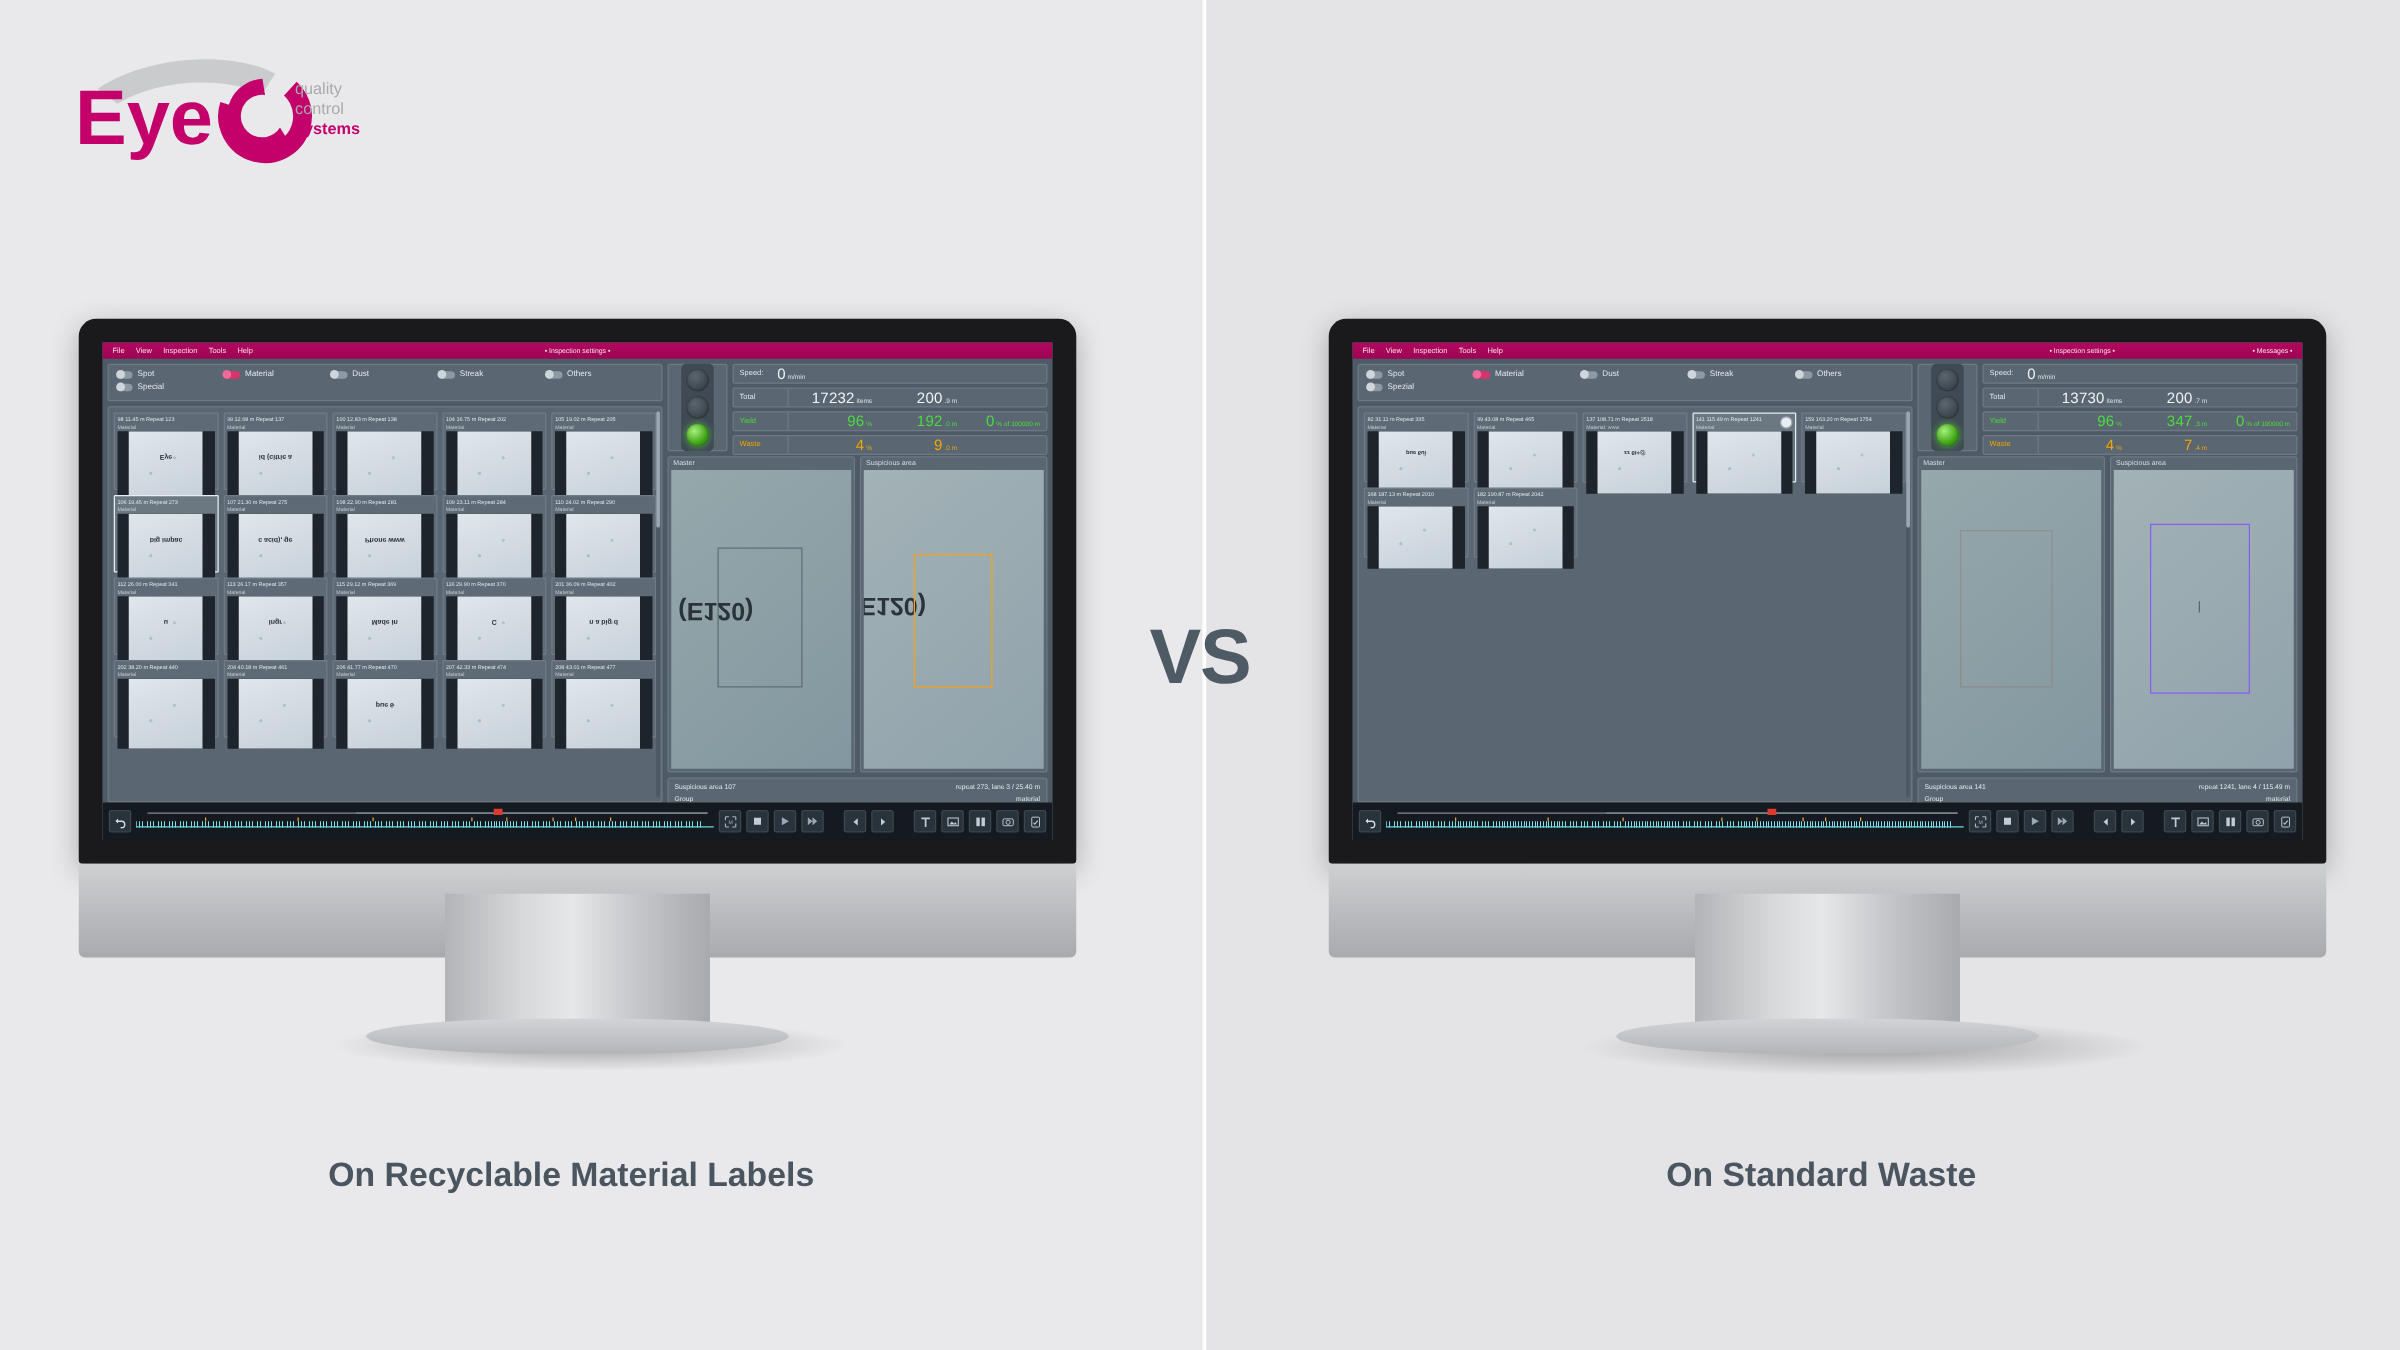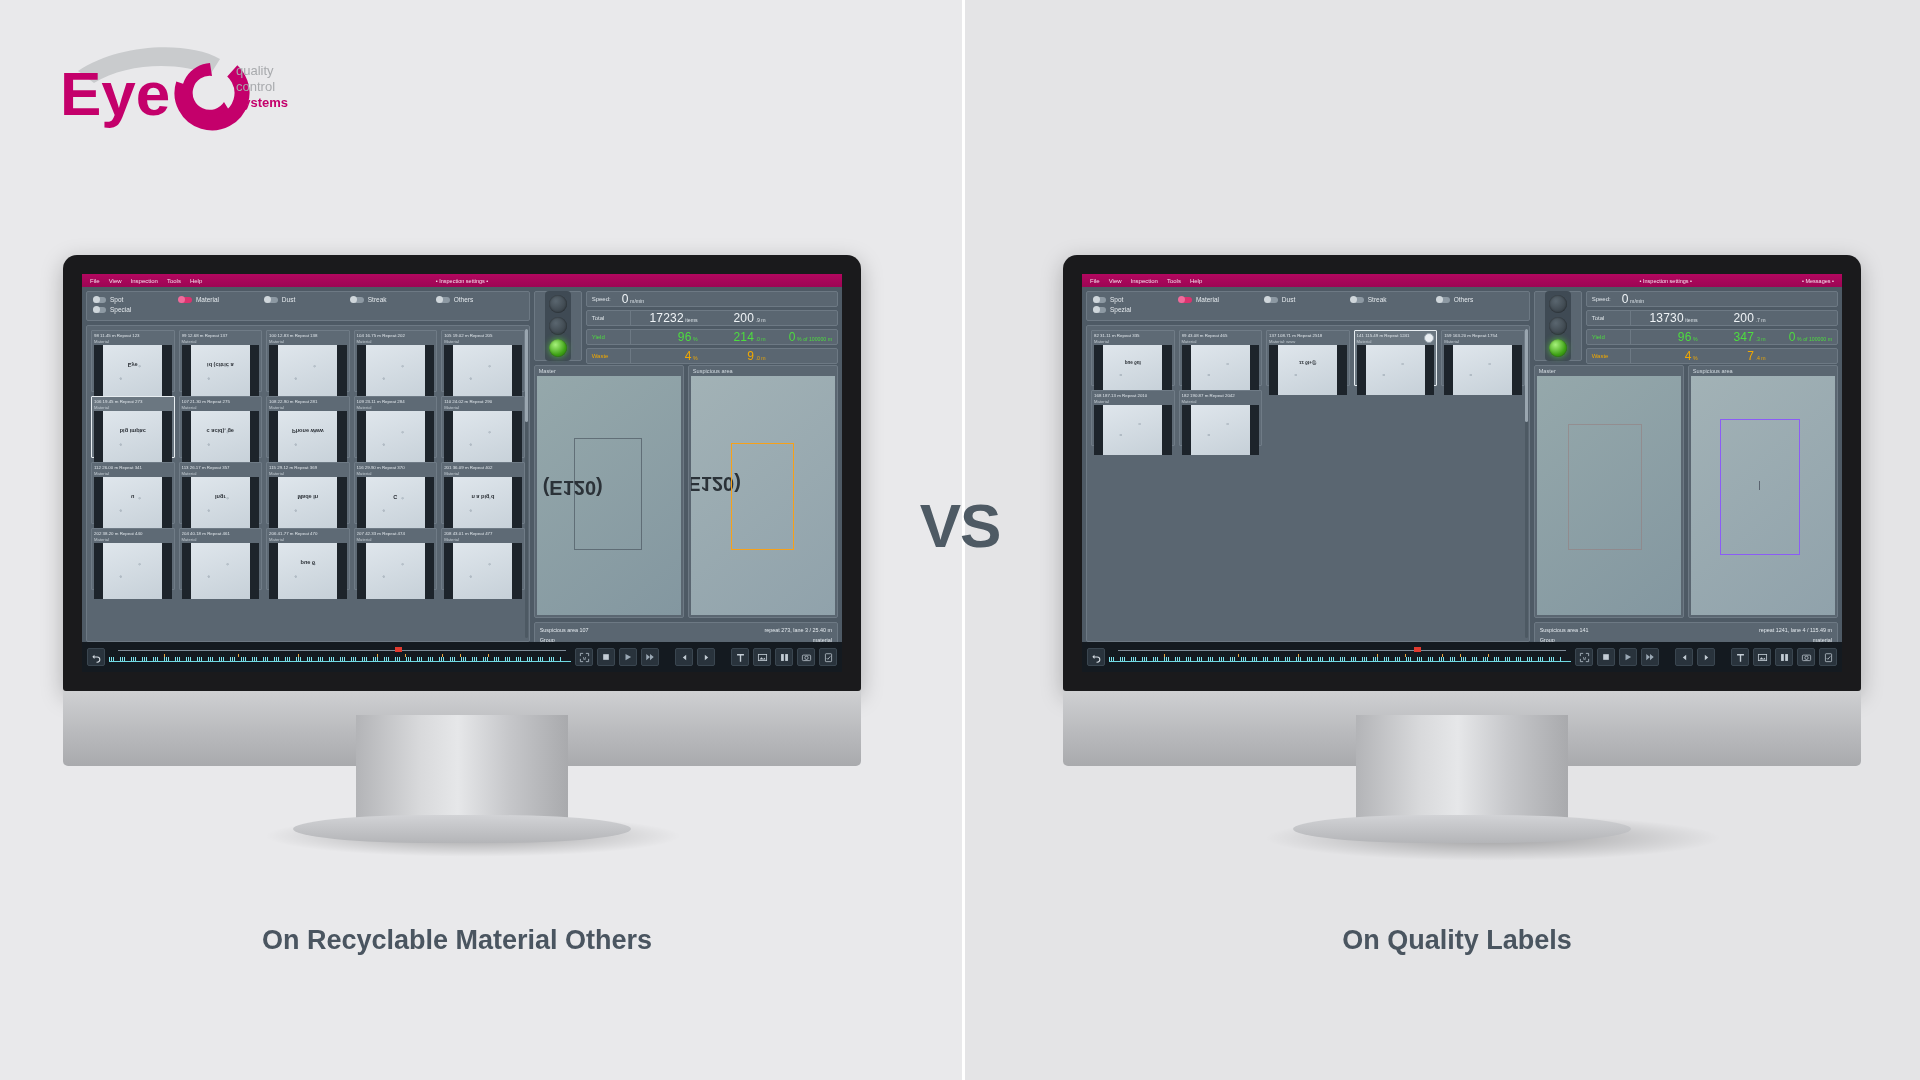--- a/index.html
+++ b/index.html
@@ -214,22 +214,22 @@
     <path d="M150 18 a30 30 0 1 0 22 52 l-8 -13 a17 17 0 1 1 -12 -26 z" fill="#c4006b"></path>
     <circle cx="152" cy="48" r="30" fill="none" stroke="#c4006b" stroke-width="15" stroke-dasharray="118 60" transform="rotate(-28 152 48)"></circle>
     <text x="176" y="30" font-family="Liberation Sans, sans-serif" font-size="13" fill="#a8aaad">quality</text>
     <text x="176" y="46" font-family="Liberation Sans, sans-serif" font-size="13" fill="#a8aaad">control</text>
     <text x="176" y="62" font-family="Liberation Sans, sans-serif" font-size="13" font-weight="bold" fill="#c4006b">systems</text>
   </svg>
 </div>
 
 <div class="vs">VS</div>
 
-<div class="caption left">On Recyclable Material Others</div>
-<div class="caption right">On Quality Labels</div>
+<div class="caption left">On Recyclable Material Labels</div>
+<div class="caption right">On Standard Waste</div>
 
 <div class="monitor" style="left:63px;top:255px;">
   <div class="shadow" style="left:200px;top:560px;width:420px;height:42px;"></div>
   <div class="bezel" style="width:798px;height:436px;">
     <div class="screen" style="left:19px;top:19px;width:760px;height:398px;">
       <div class="app" id="app-left">
   <div class="titlebar">
     <div class="menu">
               <span>File</span>
               <span>View</span>
@@ -501,21 +501,21 @@
       </div>
     </div>
     <div class="srow green">
       <div class="lbl">Yield</div>
       <div class="cells">
         <div class="cell w1">
           <span class="big">96</span>
           <span class="sml">%</span>
         </div>
         <div class="cell w2">
-          <span class="big">214</span>
+          <span class="big">192</span>
           <span class="sml">.0 m</span>
         </div>
         <div class="cell w3">
           <span class="big">0</span>
           <span class="sml">% of 100000 m</span>
         </div>
       </div>
     </div>
     <div class="srow amber">
       <div class="lbl">Waste</div>

